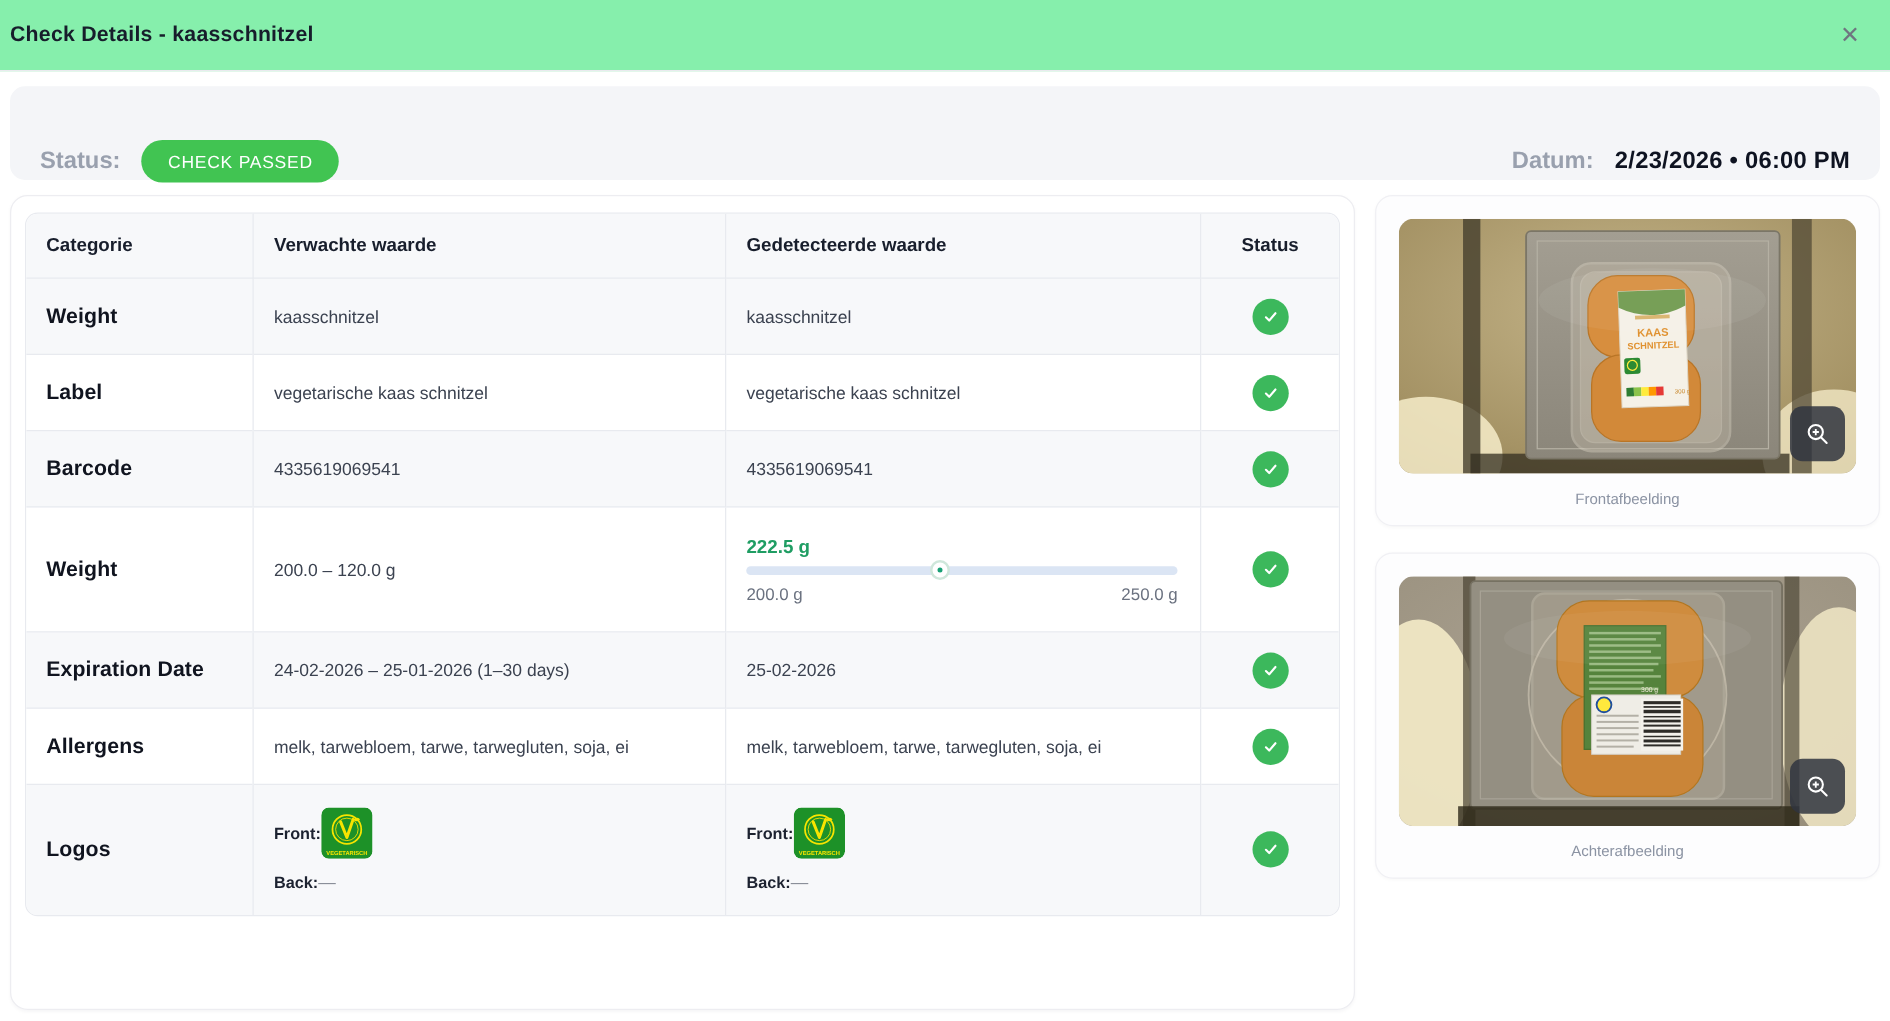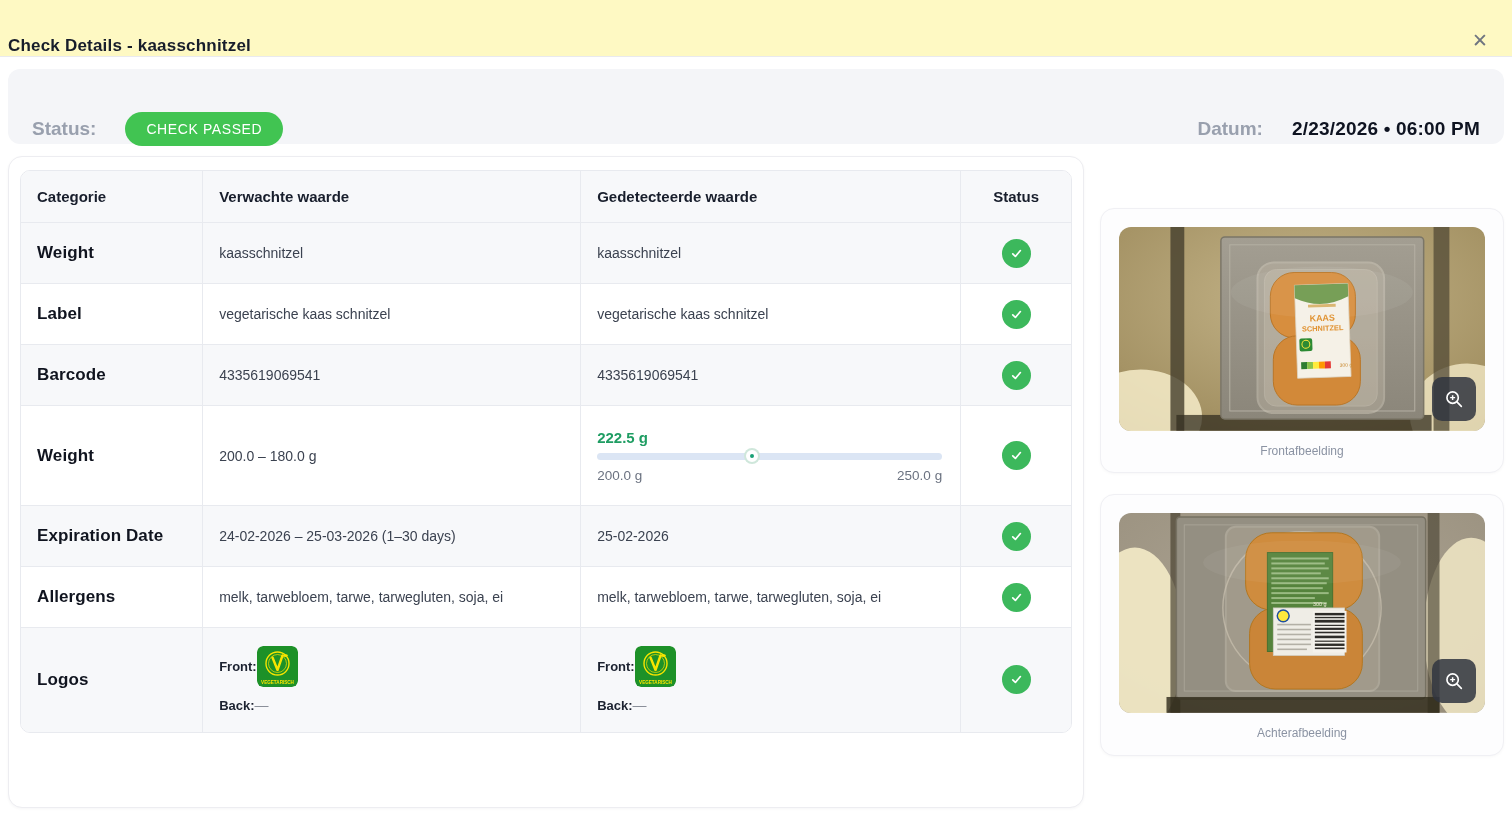--- a/index.html
+++ b/index.html
@@ -16,42 +16,42 @@
     --stripe:#f7f8fa;
   }
   *{box-sizing:border-box;margin:0;padding:0;}
   html,body{width:1512px;height:817px;}
   body{
     font-family:"Liberation Sans","DejaVu Sans",sans-serif;
     background:#ffffff;color:var(--ink);overflow:hidden;
   }
   
   .topbar{
-    height:57px;display:flex;align-items:flex-end;justify-content:space-between;
-    padding:0 18px 0 8px;border-bottom:1px solid #e9eaee;background:#fef9c3;
+    height:57px;display:flex;align-items:center;justify-content:space-between;
+    padding:0 18px 0 8px;border-bottom:1px solid #e9eaee;background:#86efac;
   }
   .topbar h1{font-size:17px;font-weight:700;letter-spacing:.2px;color:#171d2b;}
   .close-btn{
     background:none;border:none;cursor:pointer;font-size:19px;line-height:1;
     color:#6f7580;padding:6px;font-weight:400;
   }
   
   .statusbar{
     margin:12px 8px 12px;height:75px;border-radius:12px;background:#f4f5f8;
     display:flex;align-items:center;justify-content:space-between;padding:0 24px;
   }
-  .statusbar .left,.statusbar .right{display:flex;align-items:center;gap:29px;margin-top:44px;}
+  .statusbar .left,.statusbar .right{display:flex;align-items:center;gap:17px;margin-top:44px;}
   .status-label,.datum-label{font-size:19px;font-weight:600;color:var(--muted);}
   .badge{
     background:var(--badge-green);color:#fff;font-size:14px;font-weight:400;
     letter-spacing:.6px;padding:9px 21px;border-radius:999px;display:inline-block;
   }
   .datum-value{font-size:19px;font-weight:700;color:#0e1321;letter-spacing:.2px;}
   
-  .content{display:flex;gap:16px;padding:0 8px;align-items:center;border-radius:26px;}
+  .content{display:flex;gap:16px;padding:0 8px;align-items:flex-start;border-radius:26px;}
   .table-card{
     width:1076px;min-height:652px;background:#fff;border:1px solid #ededf1;
     border-radius:14px;box-shadow:0 1px 3px rgba(20,27,43,.04);padding:13px 11px;
   }
   .tbl-wrap{border:1px solid var(--line);border-radius:10px;overflow:hidden;}
   table{width:100%;border-collapse:collapse;table-layout:fixed;}
   col.c-cat{width:17.3%;} col.c-exp{width:36%;} col.c-det{width:36.2%;} col.c-status{width:10.5%;}
   thead th{
     background:var(--stripe);font-size:15px;font-weight:700;color:#181e2c;
     text-align:left;padding:17px 16px;border-bottom:1px solid var(--line);
@@ -171,42 +171,42 @@
             <td>4335619069541</td>
             <td>4335619069541</td>
             <td class="status-cell"><span class="check">
                   <svg viewBox="0 0 24 24">
                     <path d="M6 12.5l4.2 4.2 8-9.4" stroke="#fff" stroke-width="2.7" fill="none" stroke-linecap="round" stroke-linejoin="round"></path>
                   </svg>
                 </span></td>
           </tr>
           <tr class="row-weight">
             <td class="cat">Weight</td>
-            <td>200.0 – 180.0 g</td>
+            <td>200.0 – 120.0 g</td>
             <td>
               <div class="slider-wrap">
                 <div class="slider-value">222.5 g</div>
                 <div class="slider-track">
                   <div class="slider-knob" style="left: 45%;"></div>
                 </div>
                 <div class="slider-minmax">
                   <span>200.0 g</span>
                   <span>250.0 g</span>
                 </div>
               </div>
             </td>
             <td class="status-cell"><span class="check">
                   <svg viewBox="0 0 24 24">
                     <path d="M6 12.5l4.2 4.2 8-9.4" stroke="#fff" stroke-width="2.7" fill="none" stroke-linecap="round" stroke-linejoin="round"></path>
                   </svg>
                 </span></td>
           </tr>
           <tr class="row-regular">
             <td class="cat">Expiration Date</td>
-            <td>24-02-2026 – 25-03-2026 (1–30 days)</td>
+            <td>24-02-2026 – 25-01-2026 (1–30 days)</td>
             <td>25-02-2026</td>
             <td class="status-cell"><span class="check">
                   <svg viewBox="0 0 24 24">
                     <path d="M6 12.5l4.2 4.2 8-9.4" stroke="#fff" stroke-width="2.7" fill="none" stroke-linecap="round" stroke-linejoin="round"></path>
                   </svg>
                 </span></td>
           </tr>
           <tr class="row-regular">
             <td class="cat">Allergens</td>
             <td>melk, tarwebloem, tarwe, tarwegluten, soja, ei</td>

